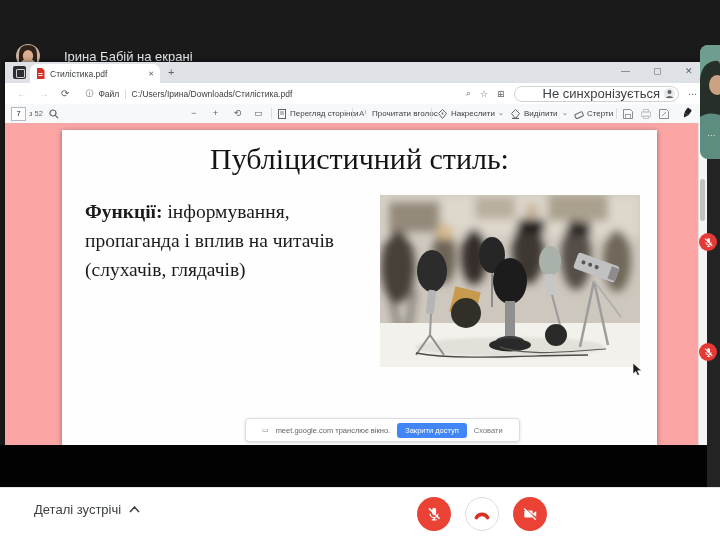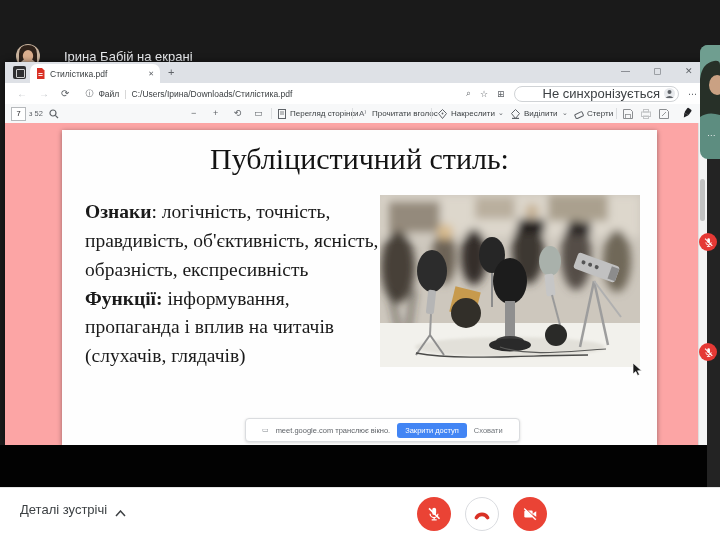--- a/index.html
+++ b/index.html
@@ -60,21 +60,21 @@
   
   #banner{left:240px;top:356px;height:22px;background:#fff;border:1px solid #dadcdf;border-radius:4px;
           box-shadow:0 1px 3px rgba(0,0,0,.15);display:flex;align-items:center;gap:7px;padding:0 16px;}
   #banner .msg{font-size:7.5px;color:#5f6368;white-space:nowrap;}
   #banner .scr{font-size:7px;color:#80868b;}
   #stopbtn{background:#4285f4;color:#fff;font-size:7.5px;border-radius:3px;padding:3px 8px;white-space:nowrap;}
   #hidebtn{font-size:7.5px;color:#6f7press5;color:#70757a;white-space:nowrap;}
   
   #letterbox{left:0;top:445px;width:720px;height:42px;background:#020202;}
   #bottombar{left:0;top:487px;width:720px;height:53px;background:#fff;border-top:1px solid #e6e6e6;}
-  #details{left:20px;top:14px;display:flex;align-items:flex-end;gap:8px;}
+  #details{left:34px;top:14px;display:flex;align-items:center;gap:8px;}
   #details .d{font-size:13px;color:#3c4043;}
   .ctlbtn{top:9px;width:34px;height:34px;border-radius:50%;display:flex;align-items:center;justify-content:center;}
   .ctlbtn.red{background:#ea4335;}
   .ctlbtn.white{background:#fff;border:1px solid #dadce0;box-sizing:border-box;}
   
   #tealtile{right:0;top:45px;width:20px;height:114px;border-radius:8px 0 0 8px;overflow:hidden;}
   #tiledots{right:4px;top:131px;color:#f1f3f4;font-size:8px;letter-spacing:1px;}
   #darkstrip{right:0;top:159px;width:13px;height:328px;background:#232323;}
   .mutebadge{right:3px;width:18px;height:18px;border-radius:50%;background:#e53935;
              display:flex;align-items:center;justify-content:center;z-index:5;}
@@ -205,21 +205,20 @@
           <rect x="3.5" y="1" width="5" height="6" rx="1" fill="#202124"></rect>
           <path d="M3.5 7 L6 11.5 L8.5 7 Z" fill="#202124"></path>
         </g>
       </svg>
     </div>
 
     <div class="abs" id="pdfview">
       <div class="abs" id="slide">
         <div class="abs" id="slide-title">Публіцистичний стиль:</div>
         <div class="abs" id="slide-text">
-          <p><b>Ознаки</b><span>: логічність, точність, правдивість, об'єктивність, ясність, образність, експресивність</span></p>
           <p><b>Функції:</b><span> інформування, пропаганда і вплив на читачів (слухачів, глядачів)</span></p>
         </div>
 
         <svg class="abs" id="slide-img" viewBox="0 0 260 172">
           <defs>
             <filter id="b4" x="-20%" y="-20%" width="140%" height="140%">
                 <feGaussianBlur stdDeviation="4"></feGaussianBlur>
               </filter>
             <filter id="b2" x="-20%" y="-20%" width="140%" height="140%">
                 <feGaussianBlur stdDeviation="1.5"></feGaussianBlur>

